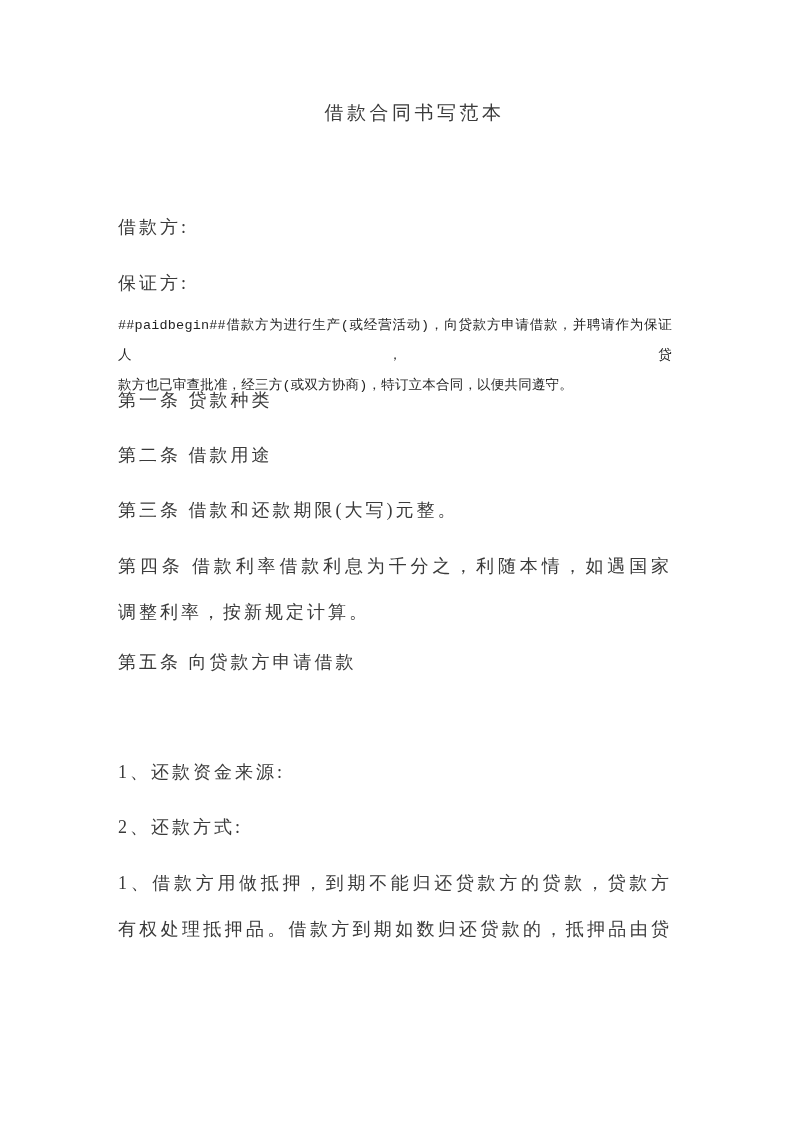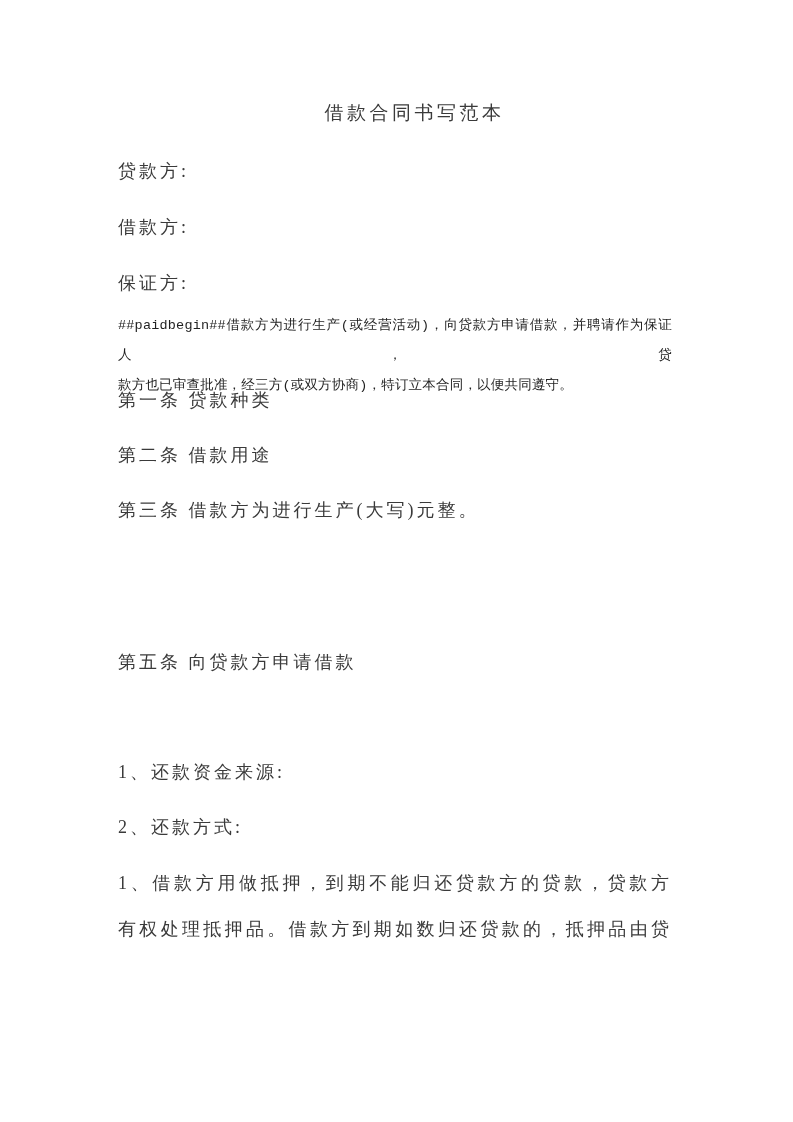--- a/index.html
+++ b/index.html
@@ -62,37 +62,40 @@
     color: var(--intro-text-color, #1f1f1f);
   }
 </style>
 </head>
 <body>
 
 <div class="page">
 
   <div class="doc-title">借款合同书写范本</div>
 
-  <div class="line" style="top:148px">贷款方:</div>
 
   <div class="line" style="top:204px">借款方:</div>
 
   <div class="line" style="top:260px">保证方:</div>
 
   <div class="intro">
     <div class="full">##paidbegin##借款方为进行生产(或经营活动)，向贷款方申请借款，并聘请作为保证人，贷</div>
     <div>款方也已审查批准，经三方(或双方协商)，特订立本合同，以便共同遵守。</div>
   </div>
 
   <div class="line" style="top:377px">第一条 贷款种类</div>
 
   <div class="line" style="top:432px">第二条 借款用途</div>
 
-  <div class="line" style="top:487px">第三条 借款方为进行生产(大写)元整。</div>
+  <div class="line" style="top:487px">第三条 借款和还款期限(大写)元整。</div>
 
+  <div class="para" style="top:543px">
+    <div class="full">第四条 借款利率借款利息为千分之，利随本情，如遇国家</div>
+    <div>调整利率，按新规定计算。</div>
+  </div>
 
   <div class="line" style="top:639px">第五条 向贷款方申请借款</div>
 
 
   <div class="line" style="top:749px">1、还款资金来源:</div>
 
   <div class="line" style="top:804px">2、还款方式:</div>
 
 
   <div class="para" style="top:860px">

